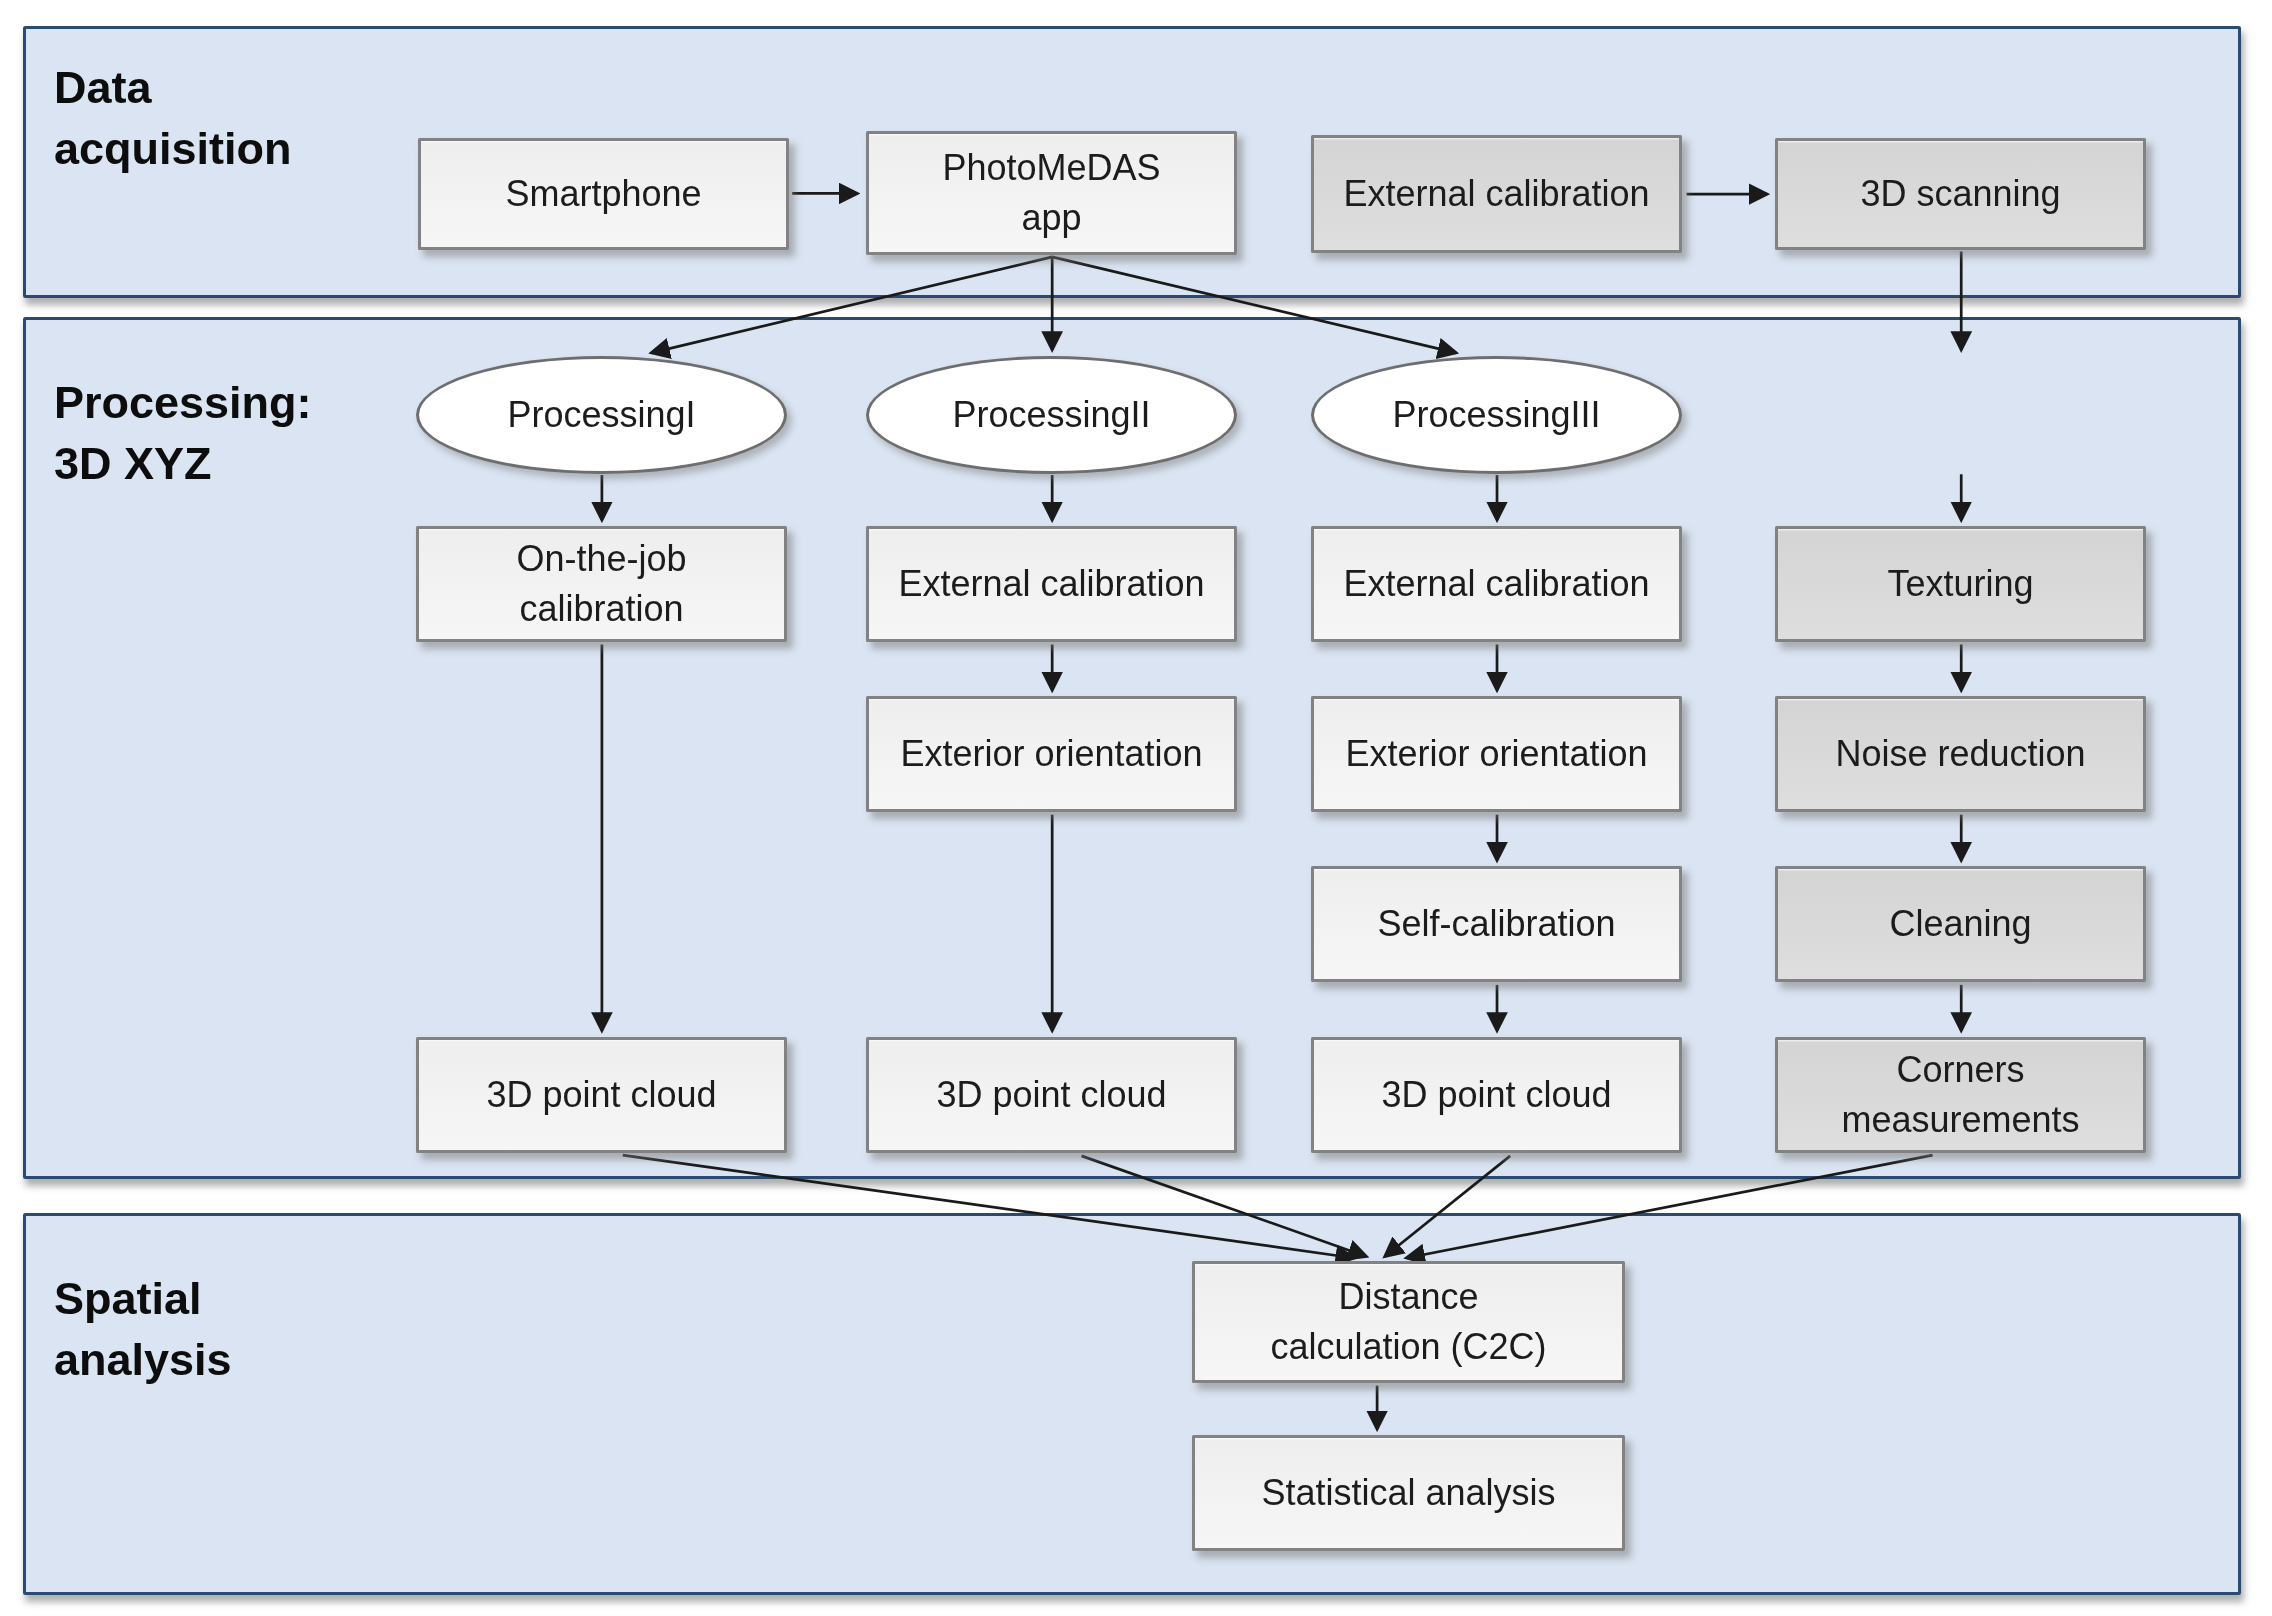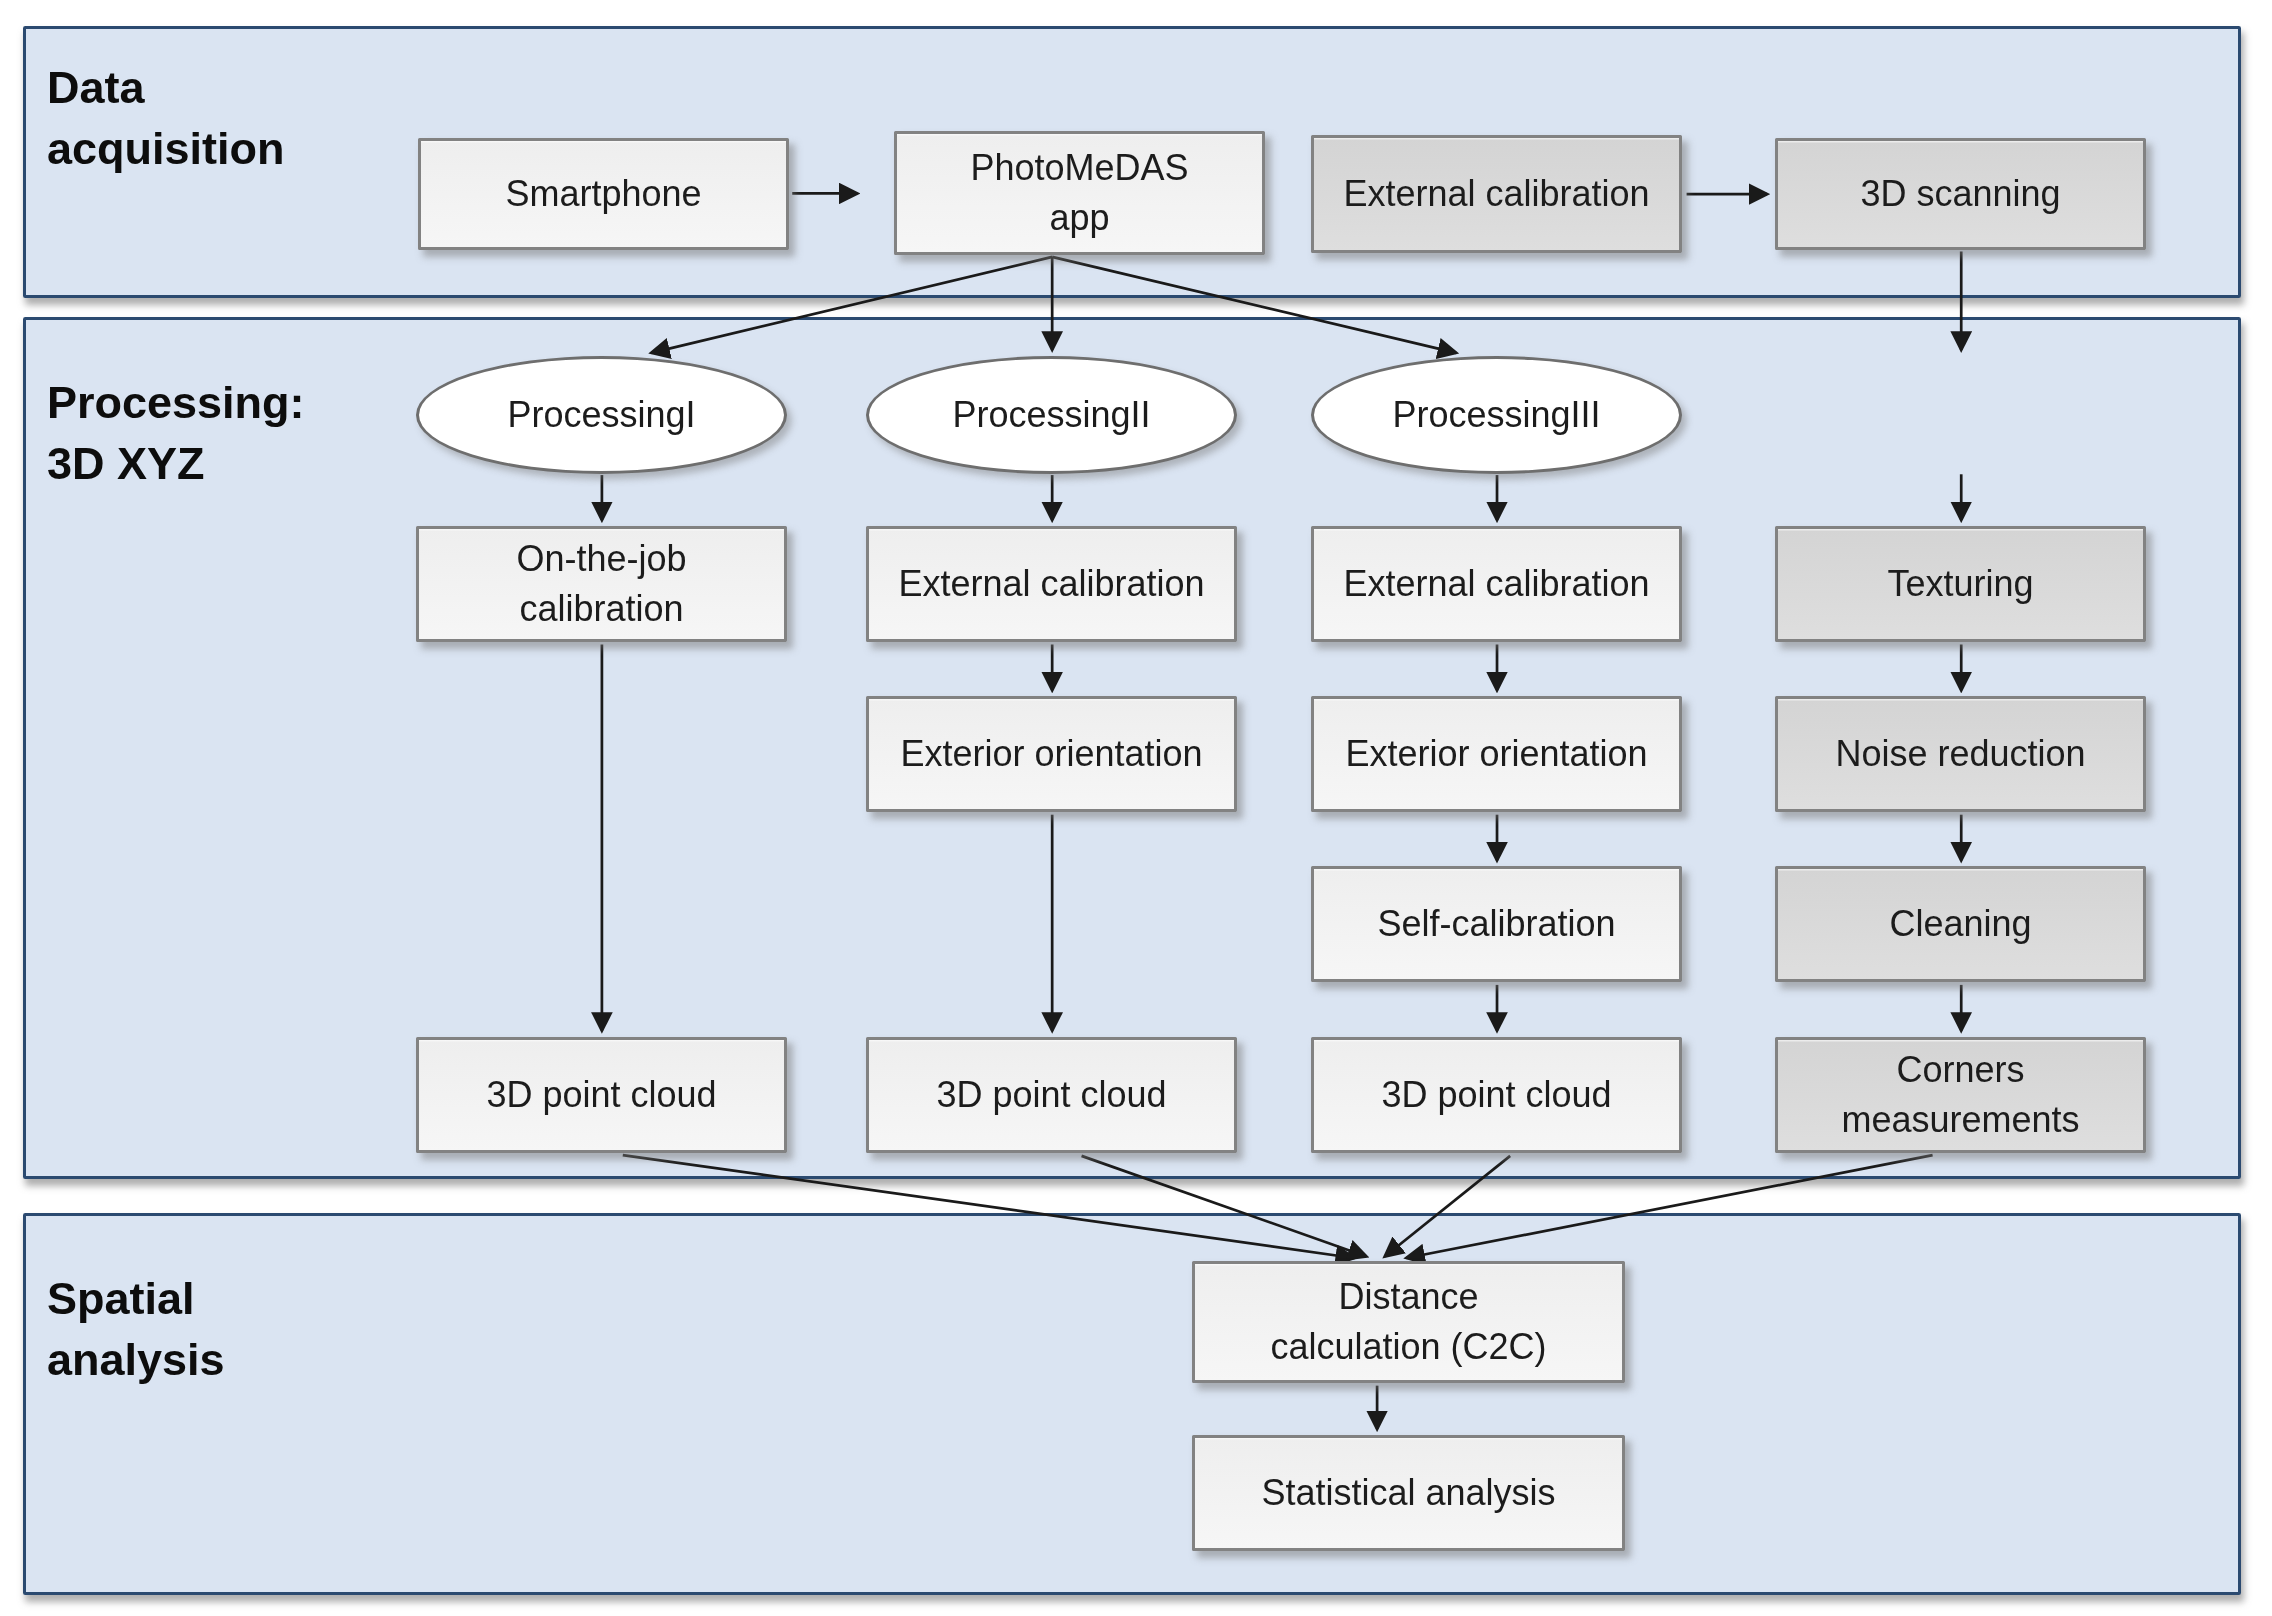--- a/index.html
+++ b/index.html
@@ -22,21 +22,21 @@
     width: 2218px;
     background: #dae4f2;
     border: 3.9px solid #2b4a70;
     border-radius: 2.3px;
     box-shadow: 2.3px 6.2px 7.7px rgba(110,110,110,0.55);
     box-sizing: border-box;
     z-index: 1;
   }
   .section-title {
     position: absolute;
-    left: 47px;
+    left: 54px;
     width: 286px;
     font-size: 45px;
     font-weight: bold;
     line-height: 1.35;
     color: #0d0d0d;
     z-index: 4;
   }
   .node {
     position: absolute;
     box-sizing: border-box;
@@ -130,21 +130,21 @@
       <line x1="1952" y1="1494" x2="1790" y2="1624" marker-end="url(#ah)"></line>
       <line x1="2498" y1="1493" x2="1818" y2="1626" marker-end="url(#ah)"></line>
 
       <line x1="1780" y1="1791" x2="1780" y2="1847" marker-end="url(#ah)"></line>
     </g>
   </svg>
 
   <div class="node light" style="left:418px;top:138px;width:371px;height:112px;">
     <span>Smartphone</span>
   </div>
-  <div class="node light" style="left:866px;top:131px;width:371px;height:124px;margin-left:28px;">
+  <div class="node light" style="left:866px;top:131px;width:371px;height:124px;">
     <span>PhotoMeDAS</span>
     <span>app</span>
   </div>
   <div class="node dark" style="left:1311px;top:135px;width:371px;height:118px;">
     <span>External calibration</span>
   </div>
   <div class="node dark" style="left:1775px;top:138px;width:371px;height:112px;">
     <span>3D scanning</span>
   </div>
 

